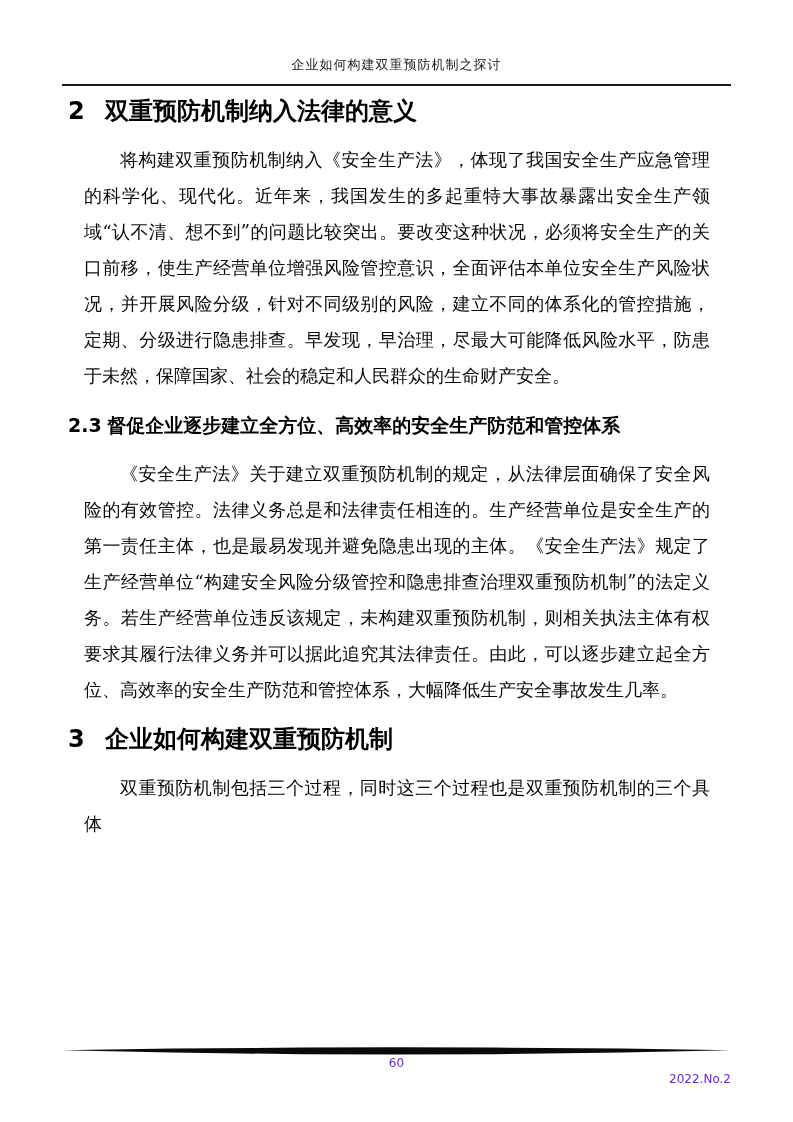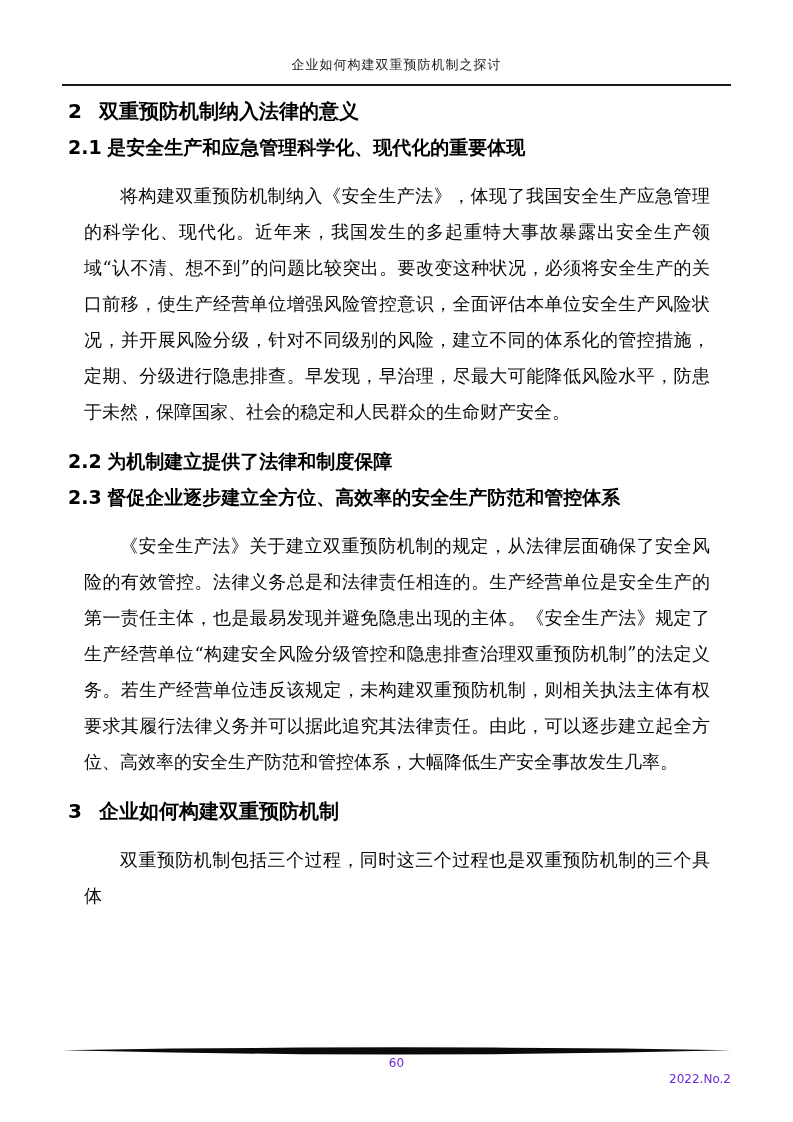--- a/index.html
+++ b/index.html
@@ -31,21 +31,21 @@
     border-top: 2px solid #1a1a1a;
   }
   .content {
     position: absolute;
     top: 92px; left: 68px;
     width: 658px;
   }
   .sec-h1 {
     font-family: "DejaVu Sans", sans-serif;
     font-weight: bold;
-    font-size: 20px;
+    font-size: 24px;
     line-height: 30px;
     margin: 4px 0 2px 0;
     color: #000;
   }
   .sec-h1 .hnum { margin-right: 0.85em; }
   .sec-h1.big-gap { margin-top: 8px; margin-bottom: 2px; }
   .sec-h2 {
     font-family: "DejaVu Sans", sans-serif;
     font-weight: bold;
     font-size: 19px;
@@ -94,29 +94,23 @@
   <div class="running-head">企业如何构建双重预防机制之探讨</div>
 
   <div class="head-rule"></div>
 
   <div class="content">
 
     <div class="sec-h1">
       <span class="hnum">2</span><span>双重预防机制纳入法律的意义</span>
     </div>
 
-    <div class="sec-h2">
-      <span class="hnum">2.1</span><span>是安全生产和应急管理科学化、现代化的重要体现</span>
-    </div>
 
     <p class="body-para">将构建双重预防机制纳入《安全生产法》，体现了我国安全生产应急管理的科学化、现代化。近年来，我国发生的多起重特大事故暴露出安全生产领域“认不清、想不到”的问题比较突出。要改变这种状况，必须将安全生产的关口前移，使生产经营单位增强风险管控意识，全面评估本单位安全生产风险状况，并开展风险分级，针对不同级别的风险，建立不同的体系化的管控措施，定期、分级进行隐患排查。早发现，早治理，尽最大可能降低风险水平，防患于未然，保障国家、社会的稳定和人民群众的生命财产安全。</p>
 
-    <div class="sec-h2">
-      <span class="hnum">2.2</span><span>为机制建立提供了法律和制度保障</span>
-    </div>
 
 
     <div class="sec-h2">
       <span class="hnum">2.3</span><span>督促企业逐步建立全方位、高效率的安全生产防范和管控体系</span>
     </div>
 
     <p class="body-para">《安全生产法》关于建立双重预防机制的规定，从法律层面确保了安全风险的有效管控。法律义务总是和法律责任相连的。生产经营单位是安全生产的第一责任主体，也是最易发现并避免隐患出现的主体。《安全生产法》规定了生产经营单位“构建安全风险分级管控和隐患排查治理双重预防机制”的法定义务。若生产经营单位违反该规定，未构建双重预防机制，则相关执法主体有权要求其履行法律义务并可以据此追究其法律责任。由此，可以逐步建立起全方位、高效率的安全生产防范和管控体系，大幅降低生产安全事故发生几率。</p>
 
     <div class="sec-h1 big-gap">
       <span class="hnum">3</span><span>企业如何构建双重预防机制</span>

